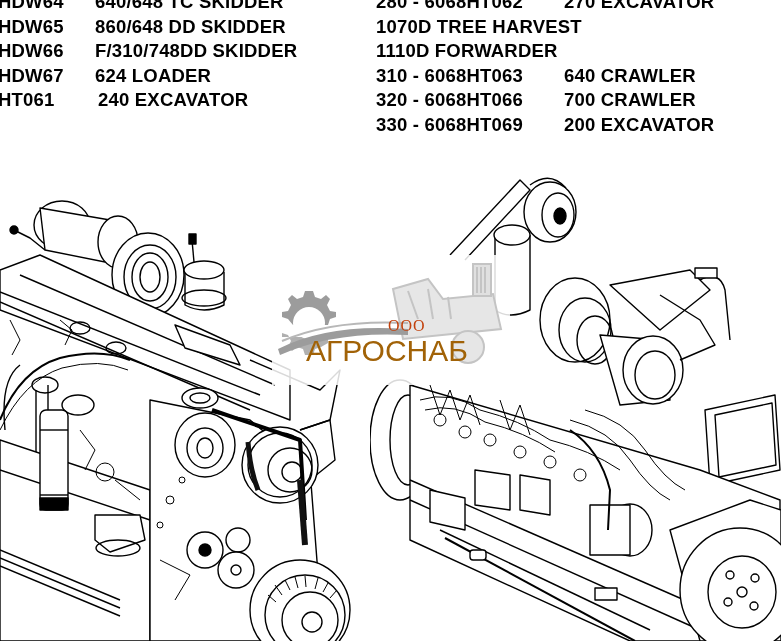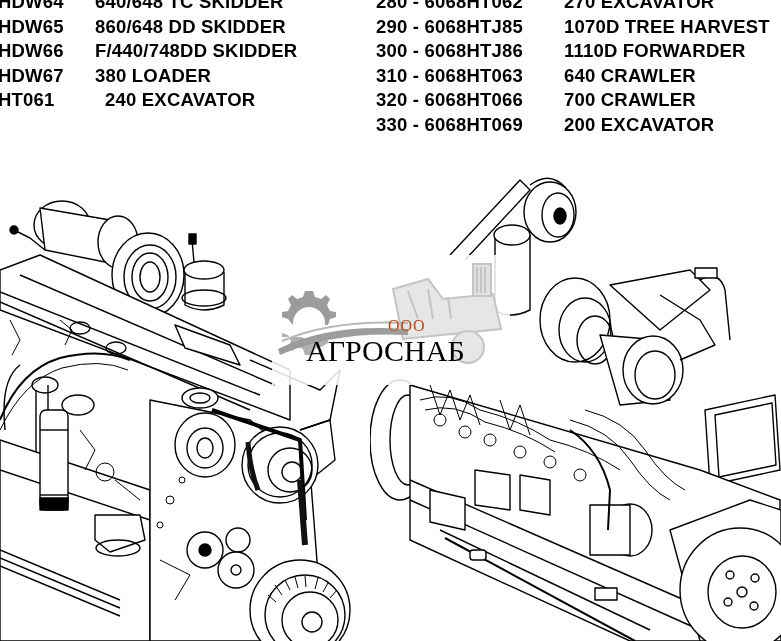--- a/index.html
+++ b/index.html
@@ -25,43 +25,41 @@
     <div class="row">
       <span class="code">HDW64</span>
       <span class="model">640/648 TC SKIDDER</span>
     </div>
     <div class="row">
       <span class="code">HDW65</span>
       <span class="model">860/648 DD SKIDDER</span>
     </div>
     <div class="row">
       <span class="code">HDW66</span>
-      <span class="model">F/440/748DD SKIDDER</span>
+      <span class="model">F/310/748DD SKIDDER</span>
     </div>
     <div class="row">
       <span class="code">HDW67</span>
-      <span class="model">380 LOADER</span>
+      <span class="model">624 LOADER</span>
     </div>
     <div class="row">
       <span class="code">HT061</span>
-      <span class="model" style="margin-left:10px">240 EXCAVATOR</span>
+      <span class="model" style="margin-left:3px">240 EXCAVATOR</span>
     </div>
   </div>
 
   <div class="col col-right right">
     <div class="row">
       <span class="code">280 - 6068HT062</span>
       <span class="model">270 EXCAVATOR</span>
     </div>
     <div class="row">
-      <span class="code">290 - 6068HTJ85</span>
       <span class="model">1070D TREE HARVEST</span>
     </div>
     <div class="row">
-      <span class="code">300 - 6068HTJ86</span>
       <span class="model">1110D FORWARDER</span>
     </div>
     <div class="row">
       <span class="code">310 - 6068HT063</span>
       <span class="model">640 CRAWLER</span>
     </div>
     <div class="row">
       <span class="code">320 - 6068HT066</span>
       <span class="model">700 CRAWLER</span>
     </div>
@@ -259,16 +257,16 @@
       <path d="M35 32 L45 60 M55 30 L60 60 M75 38 L78 60"></path>
       <rect x="100" y="5" width="18" height="32" fill="#e0e0e0"></rect>
       <path d="M104 8 L104 34 M108 8 L108 34 M112 8 L112 34"></path>
       <circle cx="95" cy="88" r="16" fill="#e6e6e6"></circle>
     </svg>
     <svg style="position:absolute;left:10px;top:60px" width="140" height="40" viewBox="0 0 140 40">
       <path d="M0 34 Q50 8 130 14 L130 20 Q55 16 2 40 Z" fill="#9c9c9c"></path>
       <path d="M4 26 Q55 4 130 8" stroke="#b8b8b8" stroke-width="2" fill="none"></path>
     </svg>
     <div style="position:absolute;left:120px;top:62px;font-family:'Liberation Serif',serif;font-size:16px;color:#c2410c;letter-spacing:1px">ООО</div>
-    <div style="position:absolute;left:38px;top:80px;font-family:Liberation Serif, serif;font-size:30px;color:#000000;letter-spacing:0px;line-height:32px">АГРОСНАБ</div>
+    <div style="position:absolute;left:38px;top:80px;font-family:Liberation Sans, sans-serif;font-size:30px;color:#a16207;letter-spacing:0px;line-height:32px">АГРОСНАБ</div>
   </div>
 
 </div>
 
 </body></html>

